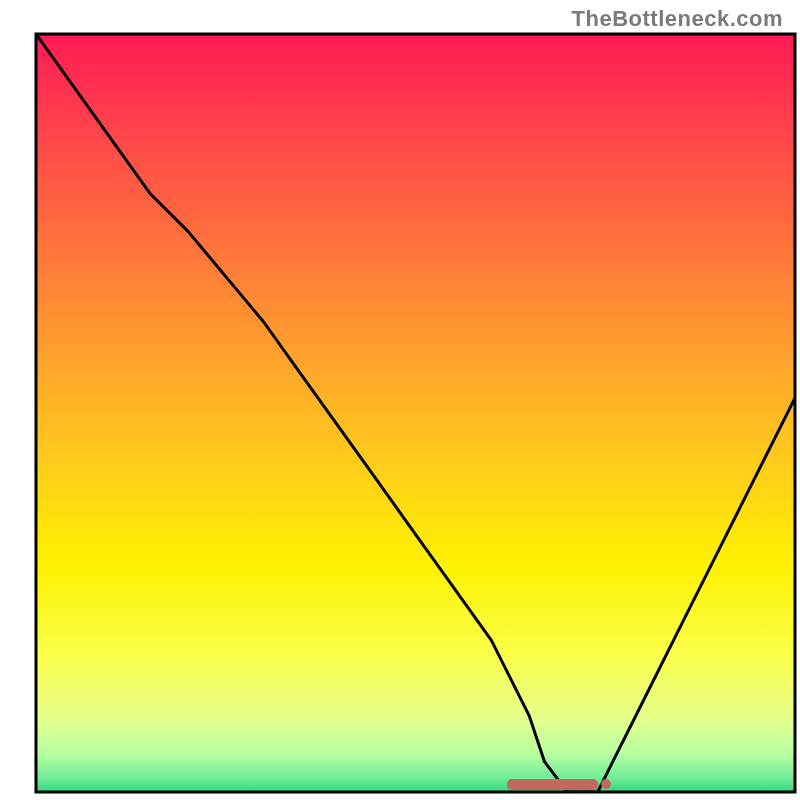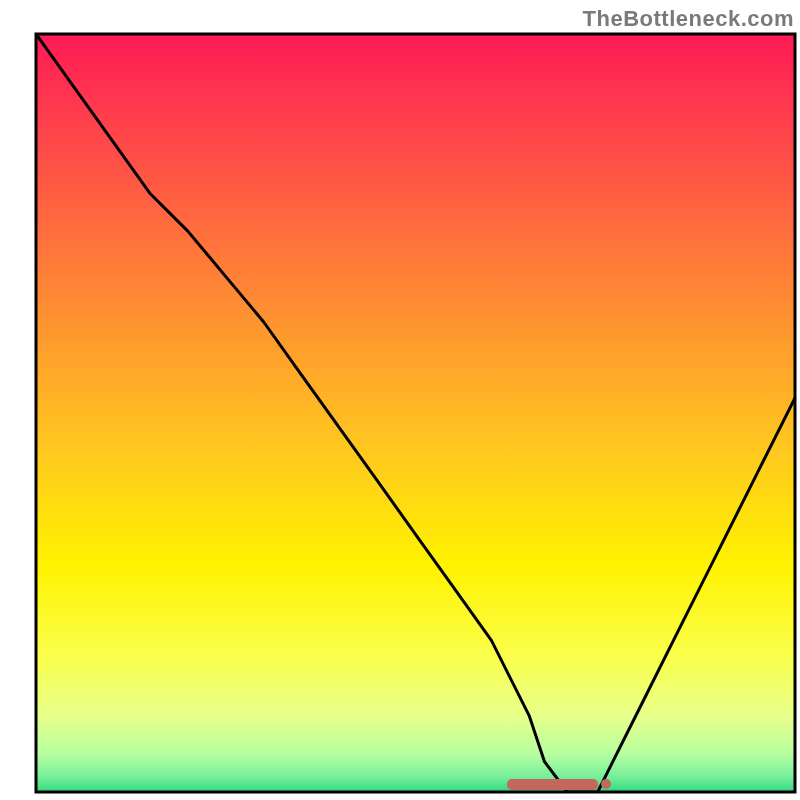--- a/index.html
+++ b/index.html
@@ -12,21 +12,21 @@
     overflow: hidden;
   }
   .chart-wrap {
     position: relative;
     width: 800px;
     height: 800px;
   }
   .watermark {
     position: absolute;
     top: 6px;
-    right: 6px;
+    right: 17px;
     font-size: 22px;
     font-weight: 600;
     color: #7a7a7a;
     letter-spacing: 0.5px;
     z-index: 5;
   }
   svg.chart {
     position: absolute;
     top: 0;
     left: 0;

